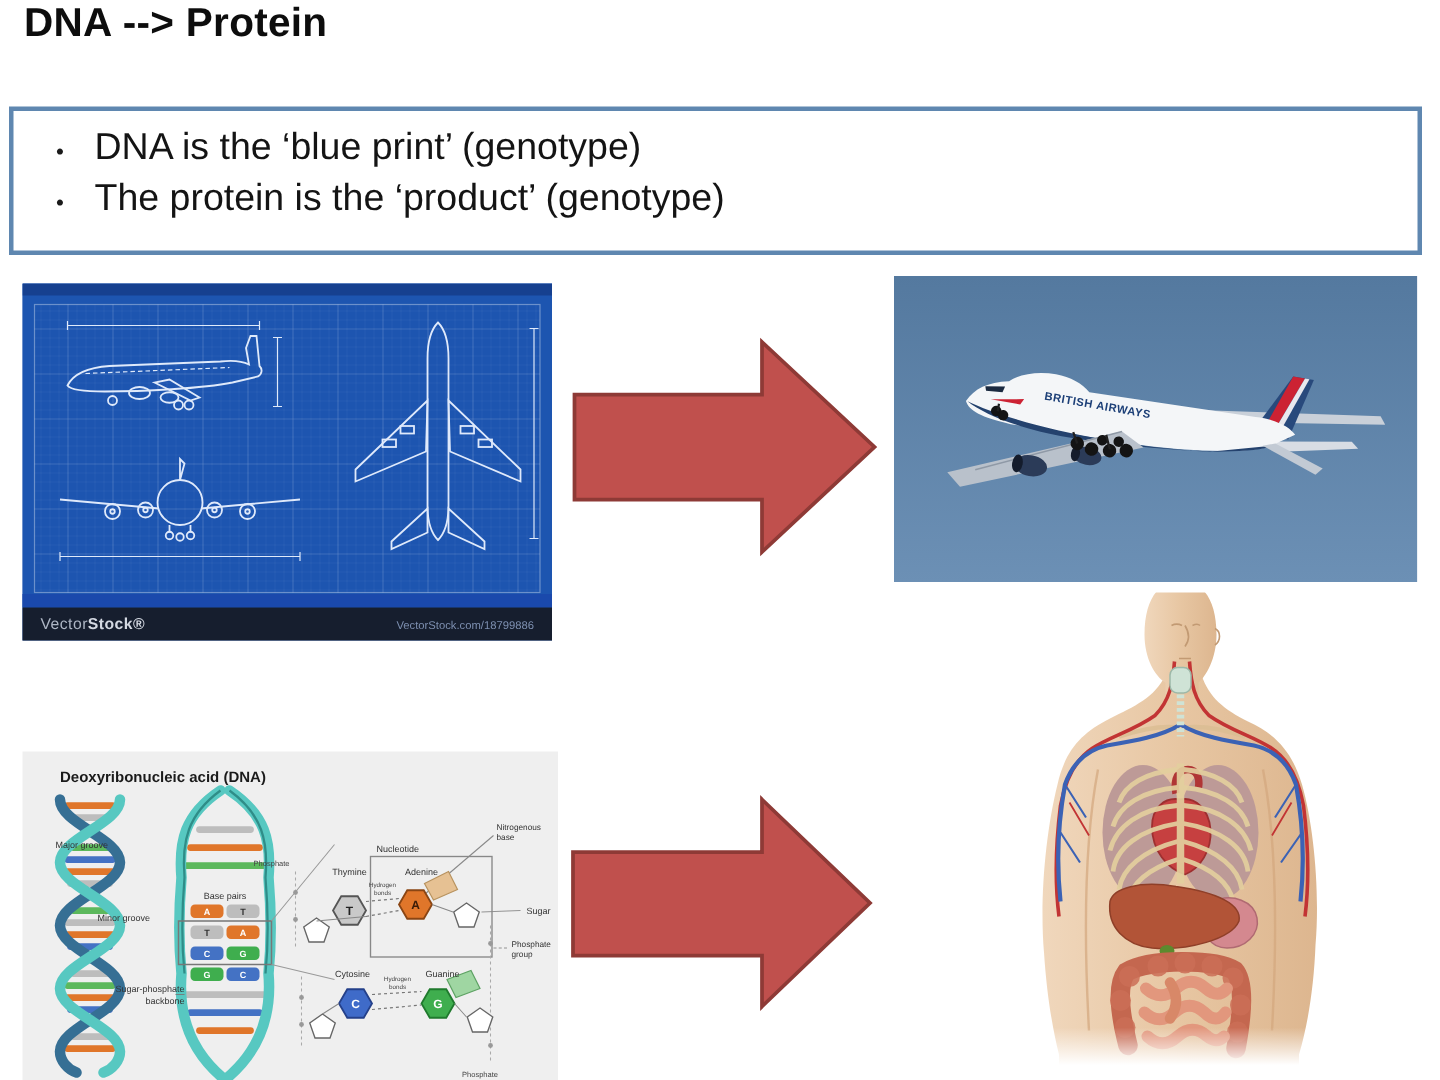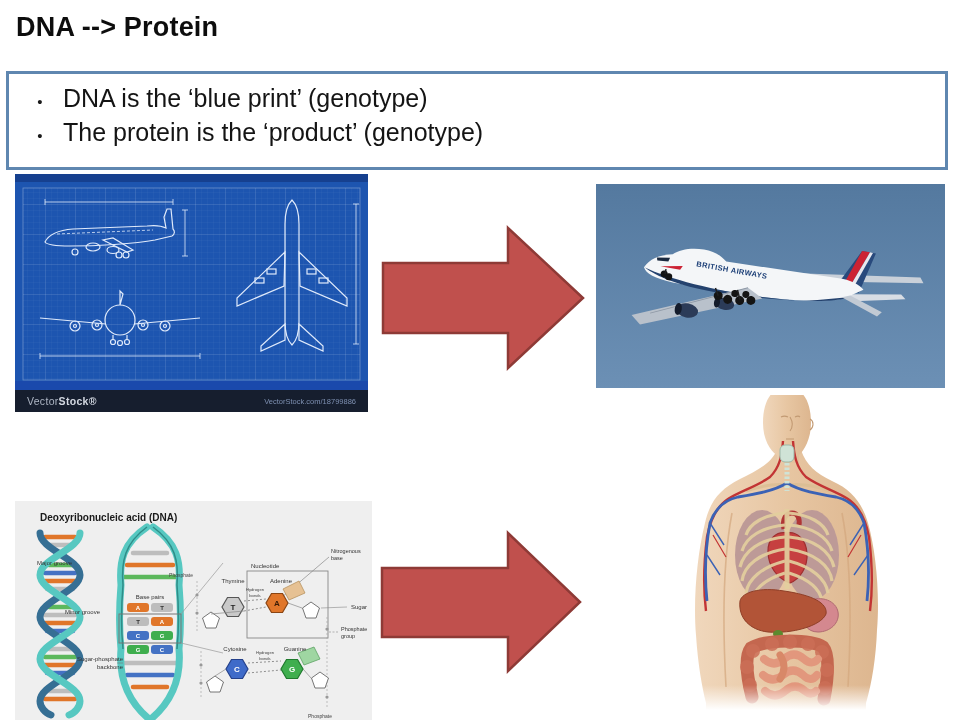--- a/index.html
+++ b/index.html
@@ -1,28 +1,28 @@
 <!DOCTYPE html>
 <html><head>
 <meta charset="utf-8">
 <style>
   html,body{margin:0;padding:0;background:#ffffff;}
   #slide{position:relative;width:960px;height:720px;background:#ffffff;overflow:hidden;
          font-family:"Liberation Sans", sans-serif;color:#111;}
   .abs{position:absolute;}
   
-  #title{left:16px;top:12px;font-size:27px;font-weight:bold;color:#0d0d0d;letter-spacing:.2px;}
+  #title{left:16px;top:0;font-size:27px;font-weight:bold;color:#0d0d0d;letter-spacing:.2px;}
   
   #bulletbox{left:6px;top:71px;width:936px;height:83px;border:3px solid #5f87b0;background:#fff;
              padding:10px 0 0 0;}
   .bullet-row{display:flex;align-items:baseline;height:34px;}
   .bullet-glyph{width:26px;text-align:center;font-size:15px;margin-left:18px;color:#1a1a1a;}
   .bullet-text{font-size:25px;color:#141414;margin-left:10px;}
   
-  #blueprint{left:15px;top:174px;width:353px;height:238px;background:#1d55b0;}
+  #blueprint{left:15px;top:189px;width:353px;height:238px;background:#1d55b0;}
   #blueprint svg{display:block;}
   #bp-footer{left:0;top:216px;width:353px;height:22px;background:#161e2e;display:flex;
              align-items:center;justify-content:space-between;padding:0 12px;box-sizing:border-box;}
   #bp-brand{font-size:10.5px;color:#d4d9e2;font-weight:bold;letter-spacing:.3px;}
   #bp-brand .lite{font-weight:normal;color:#aeb6c4;}
   #bp-credit{font-size:7.5px;color:#7d8fb0;text-align:center;}
   #bp-strip{left:0;top:207px;width:353px;height:9px;background:#1a49ac;}
   #photo{left:596px;top:184px;width:349px;height:204px;overflow:hidden;}
   #dna{left:15px;top:472px;width:357px;height:233px;background:#efefef;margin-top:29px;}
   #anatomy{left:680px;top:395px;width:212px;height:315px;}

